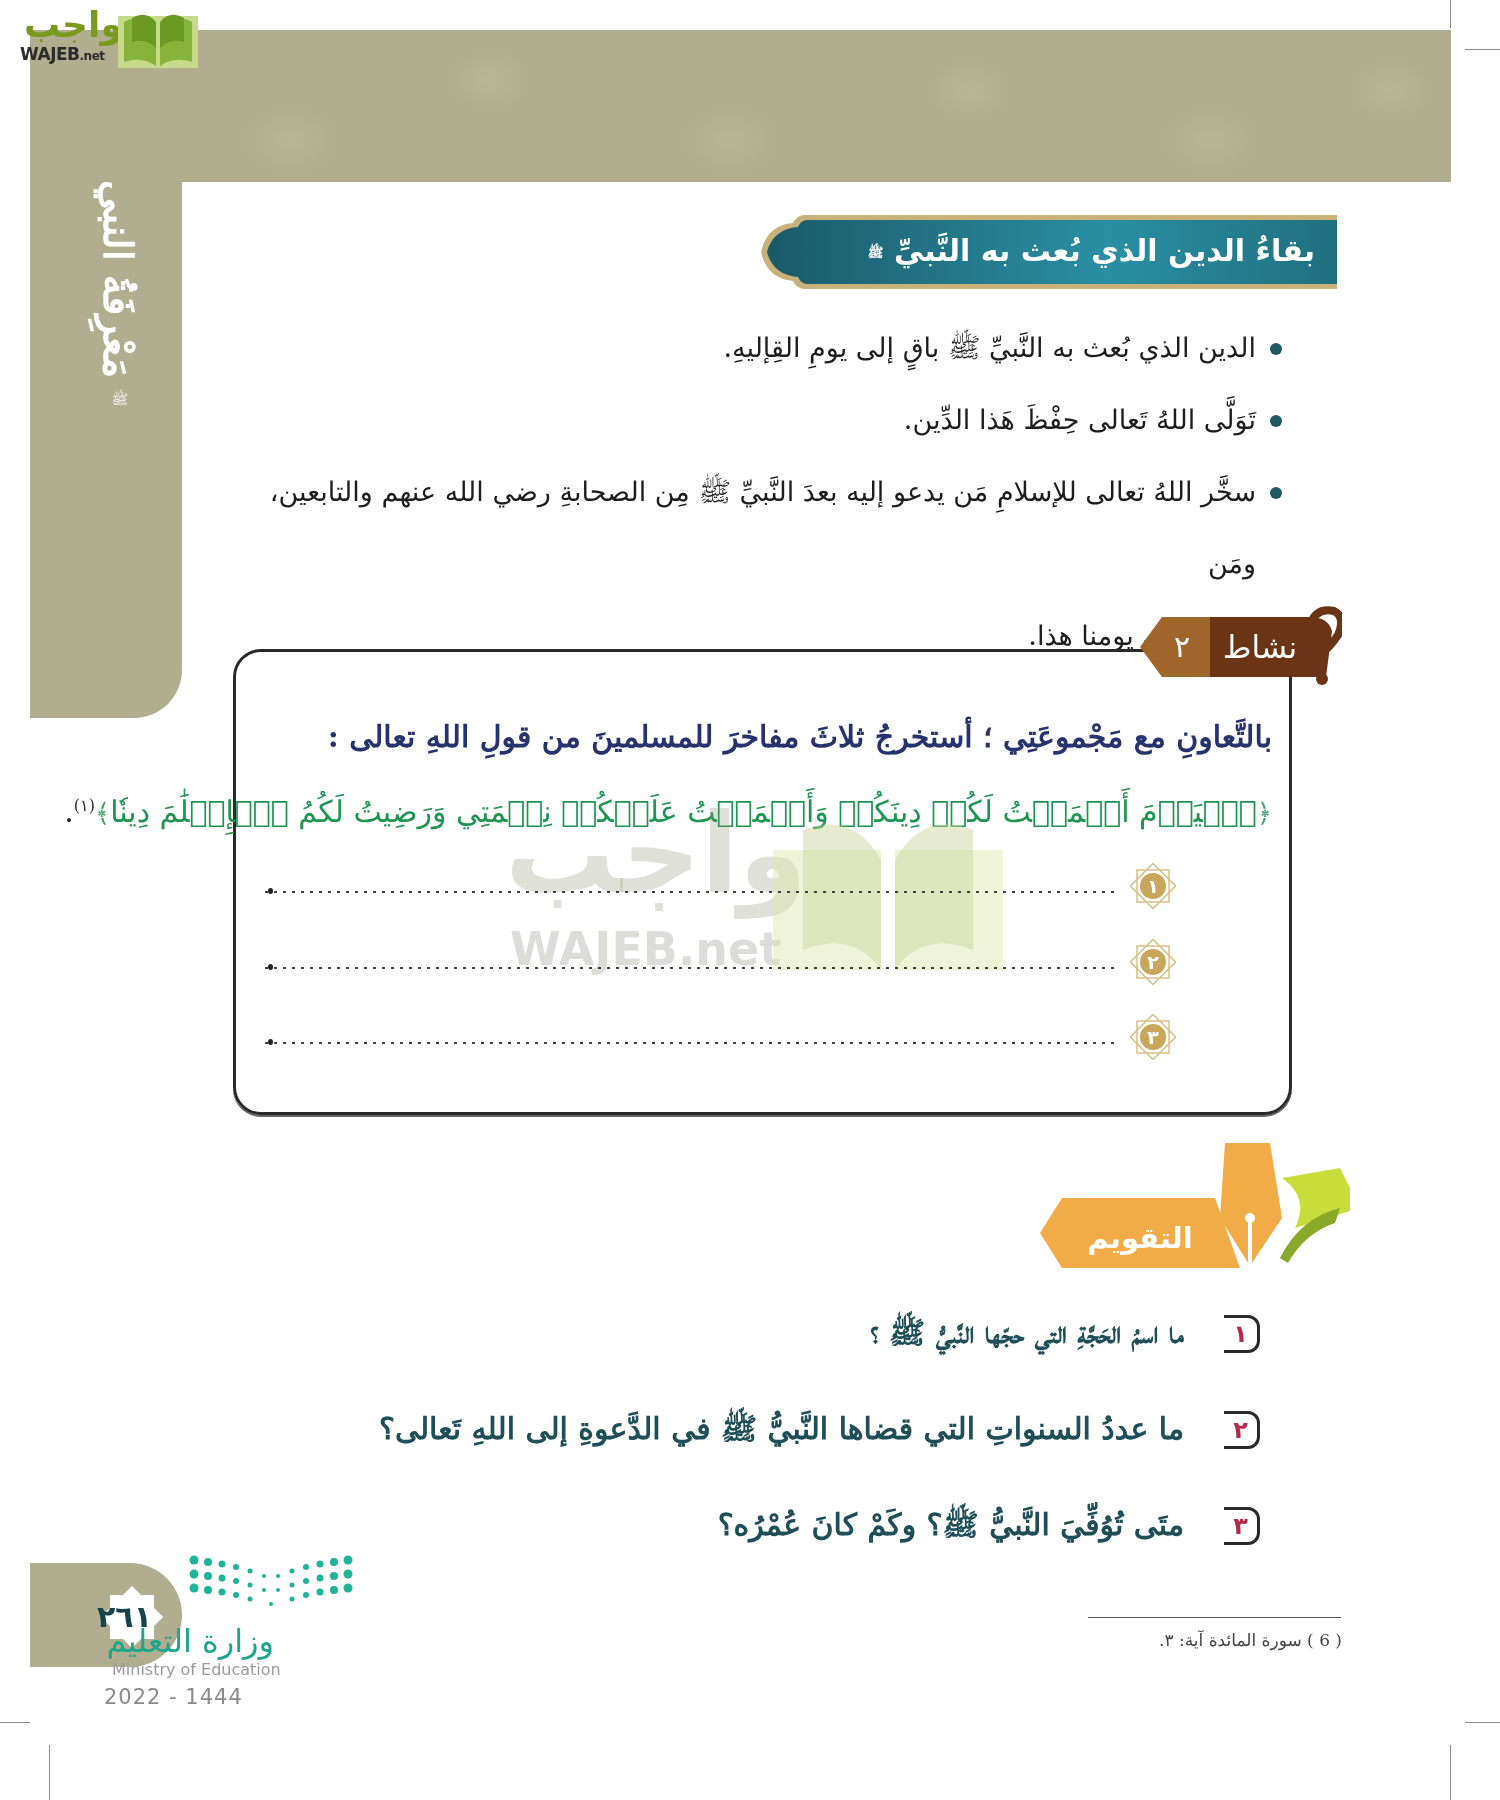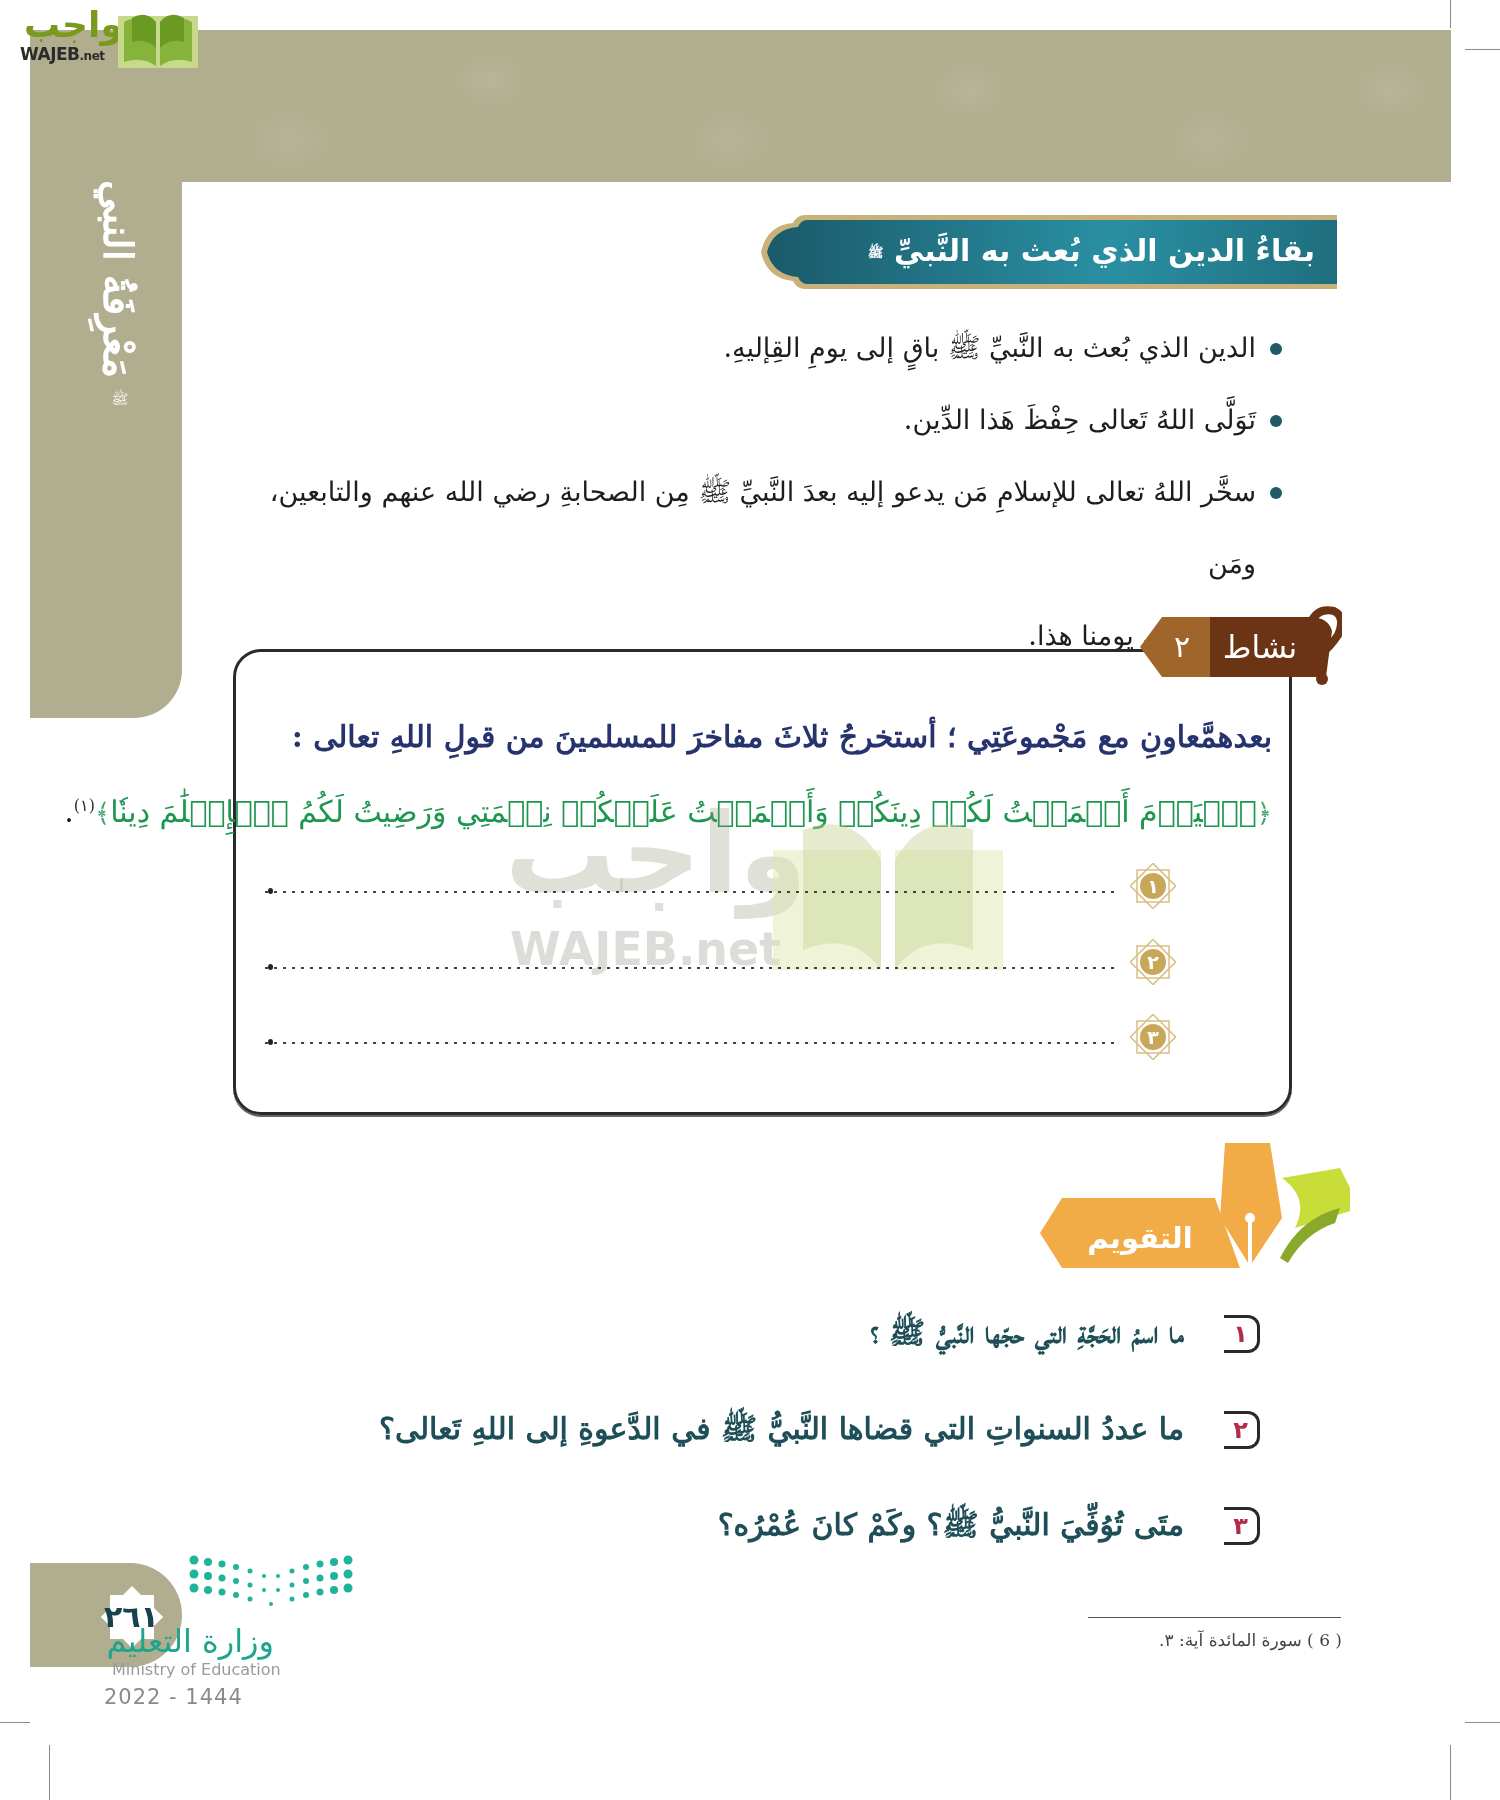--- a/index.html
+++ b/index.html
@@ -144,22 +144,22 @@
     font-family: "DejaVu Serif", serif;
   }
 
   
   .page-tab {
     position: absolute; left: 30px; top: 1563px; width: 152px; height: 104px;
     background: #b0ae8e; border-top-right-radius: 52px; border-bottom-right-radius: 52px;
   }
   .page-star { position: absolute; left: 98px; top: 1583px; width: 68px; height: 68px; }
   .page-num {
-    position: absolute; left: 104px; top: 1583px; width: 68px; height: 68px; line-height: 68px;
-    text-align: left; color: #16434e; font-weight: bold; font-size: 30px; font-family: "DejaVu Sans", sans-serif;
+    position: absolute; left: 84px; top: 1583px; width: 68px; height: 68px; line-height: 68px;
+    text-align: right; color: #16434e; font-weight: bold; font-size: 30px; font-family: "DejaVu Sans", sans-serif;
   }
   .moe-dots { position: absolute; left: 186px; top: 1552px; width: 170px; height: 60px; }
   .moe-ar {
     position: absolute; left: 104px; top: 1625px; width: 170px; direction: rtl; text-align: right;
     color: #1fa58e; font-size: 32px; font-family: "DejaVu Sans", sans-serif; line-height: 32px;
   }
   .moe-en { position: absolute; left: 112px; top: 1660px; color: #9a9a9a; font-size: 16px; font-family: "DejaVu Sans", sans-serif; }
   .moe-year { position: absolute; left: 104px; top: 1685px; color: #8a8a8a; font-size: 21px; letter-spacing: 1px; font-family: "DejaVu Sans", sans-serif; }
 
   .fn-line { position: absolute; left: 1088px; top: 1617px; width: 253px; height: 1px; background: #555; }
@@ -233,21 +233,21 @@
 <div class="activity-box"></div>
 <svg class="activity-tag" width="202" height="84" viewBox="0 0 202 84">
   <path d="M22 12 L70 12 L70 72 L22 72 L0 42 Z" fill="#a0652a"></path>
   <path d="M70 12 L170 12 Q188 12 192 26 L186 72 L70 72 Z" fill="#6b3414"></path>
   <path d="M170 20 Q176 2 194 6 Q206 12 198 30 Q190 42 182 48 L182 58" stroke="#6b3414" stroke-width="8" fill="none" stroke-linecap="round"></path>
   <circle cx="182" cy="74" r="6" fill="#6b3414"></circle>
 </svg>
 <div class="activity-label">نشاط</div>
 <div class="activity-num">٢</div>
 
-<div class="instruction">بعدهمَّعاونِ مع مَجْموعَتِي ؛ أستخرجُ ثلاثَ مفاخرَ للمسلمينَ من قولِ اللهِ تعالى :</div>
+<div class="instruction">بالتَّعاونِ مع مَجْموعَتِي ؛ أستخرجُ ثلاثَ مفاخرَ للمسلمينَ من قولِ اللهِ تعالى :</div>
 <div class="verse">
   <span class="orn">﴿</span><span class="q">ٱلۡيَوۡمَ أَكۡمَلۡتُ لَكُمۡ دِينَكُمۡ وَأَتۡمَمۡتُ عَلَيۡكُمۡ نِعۡمَتِي وَرَضِيتُ لَكُمُ ٱلۡإِسۡلَٰمَ دِينٗا</span><span class="orn">﴾</span><sup>(١)</sup><span>.</span>
 </div>
 
 <div class="wm">
   <div class="wm-ar">واجب</div>
   <div class="wm-en"><span>WAJEB</span><span>.net</span></div>
   <svg class="wm-book" width="230" height="170" viewBox="0 0 230 170">
     <path d="M0 40 L0 160 L108 160 L108 40 Z" fill="rgba(220,230,170,0.45)"></path>
     <path d="M122 40 L230 40 L230 160 L122 160 Z" fill="rgba(220,230,170,0.45)"></path>

